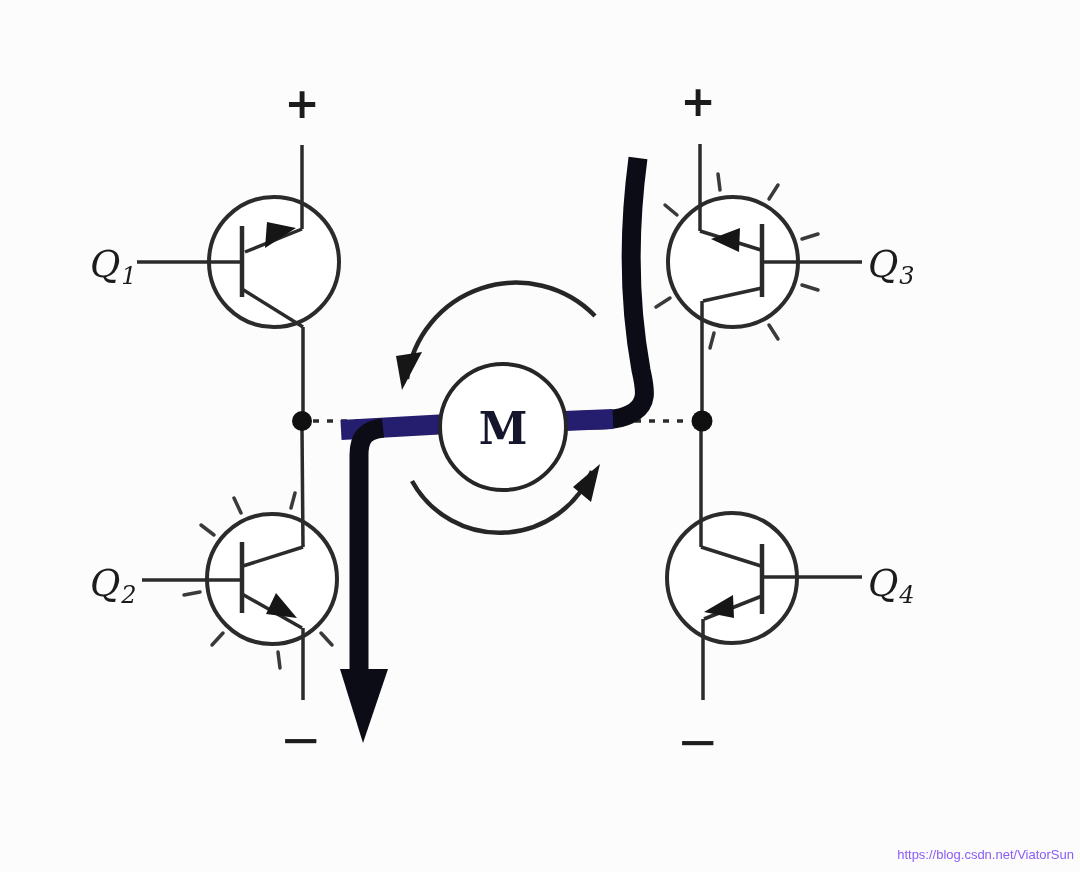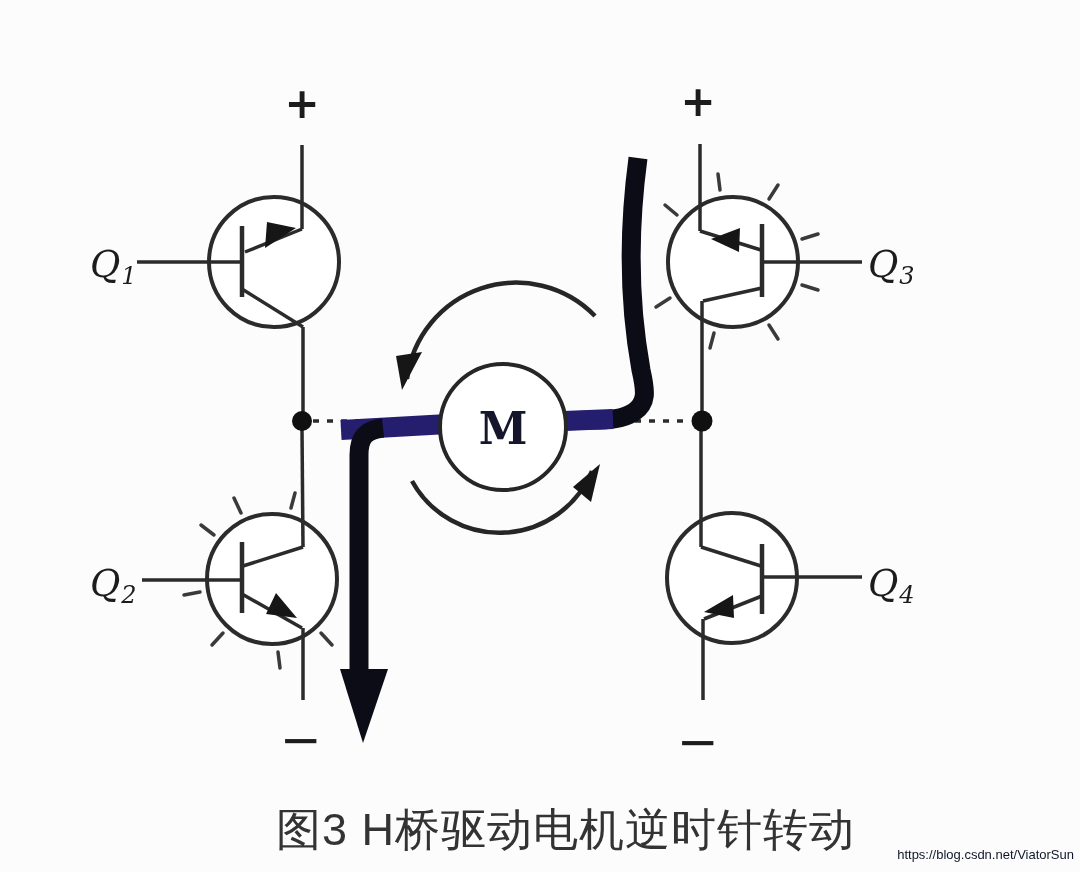--- a/index.html
+++ b/index.html
@@ -1,21 +1,21 @@
 <!DOCTYPE html>
 <html><head>
 <meta charset="utf-8">
 <style>
   html,body{margin:0;padding:0;background:#fcfcfc;}
   .stage{position:relative;width:1080px;height:872px;background:#fcfcfc;overflow:hidden;
          font-family:"Liberation Sans", sans-serif;}
   svg{position:absolute;left:0;top:0;}
   .caption{position:absolute;left:276px;top:800px;font-size:45px;letter-spacing:1px;
            color:#333;font-family:"Liberation Sans",sans-serif;white-space:nowrap;}
-  .watermark{position:absolute;right:6px;top:847px;font-size:13px;color:#0f172a;
+  .watermark{position:absolute;right:6px;top:847px;font-size:13px;color:#8b5cf6;
              font-family:"Liberation Sans",sans-serif;white-space:nowrap;}
   .qlabel{font-family:"DejaVu Serif",serif;font-style:italic;}
 </style>
 </head>
 <body>
 
 <div class="stage">
 <svg width="1080" height="872" viewBox="0 0 1080 872">
 
   <circle cx="274" cy="262" r="65" fill="#ffffff" stroke="#2b2b2b" stroke-width="4"></circle>
@@ -102,15 +102,14 @@
 
   <circle cx="503" cy="427" r="63" fill="#ffffff" stroke="#262626" stroke-width="4"></circle>
   <text x="503" y="444" font-size="44" font-weight="bold" text-anchor="middle" fill="#15152b" font-family="DejaVu Serif, serif">M</text>
 
   <path d="M 595 316 A 110 110 0 0 0 407 379" stroke="#262626" stroke-width="4.5" fill="none"></path>
   <polygon points="402,390 422,352 396,356" fill="#161616"></polygon>
   <path d="M 412 481 A 100 100 0 0 0 592 471" stroke="#262626" stroke-width="4.5" fill="none"></path>
   <polygon points="600,464 573,487 591,502" fill="#161616"></polygon>
 </svg>
 
-<div class="caption">图3 H桥驱动电机逆时针转动</div>
 <div class="watermark">https://blog.csdn.net/ViatorSun</div>
 </div>
 
 </body></html>

